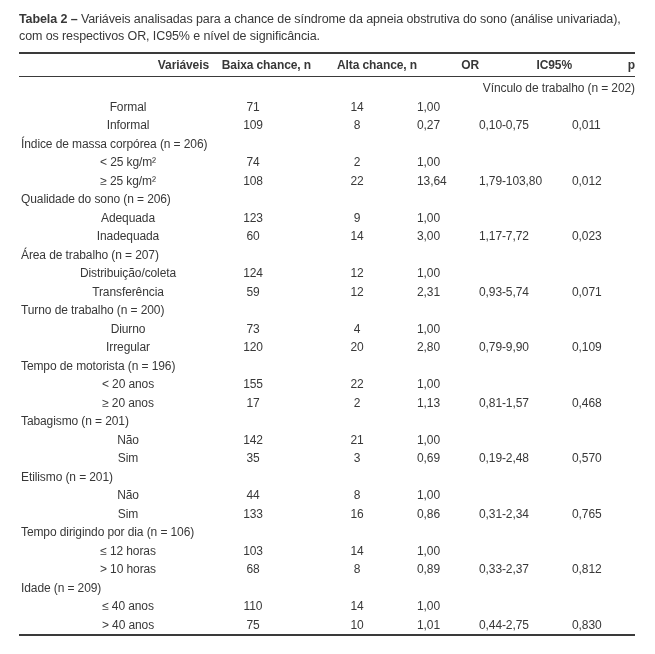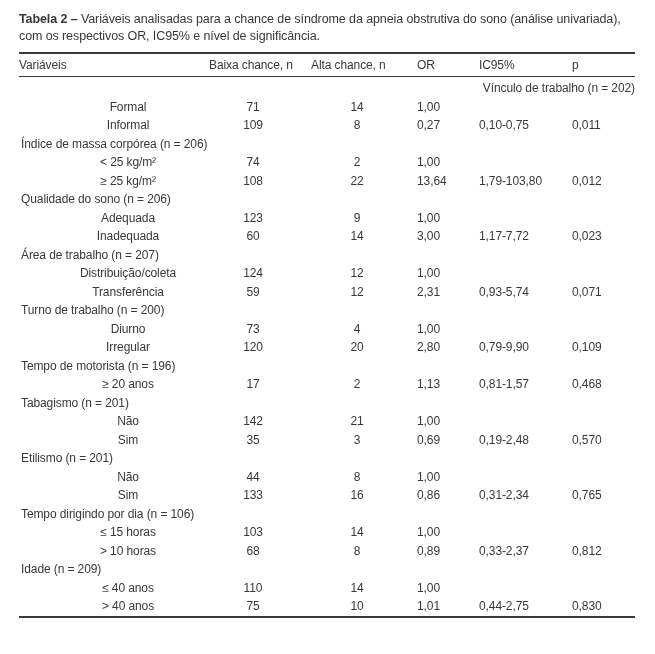--- a/index.html
+++ b/index.html
@@ -37,22 +37,22 @@
     color: #383838;
     letter-spacing: -0.1px;
   }
   col.c1 { width: 190px; }
   col.c2 { width: 102px; }
   col.c3 { width: 106px; }
   col.c4 { width: 62px; }
   col.c5 { width: 93px; }
   col.c6 { width: 63px; }
   thead th {
-    font-weight: normal;
-    text-align: left;
+    font-weight: bold;
+    text-align: right;
     vertical-align: middle;
     padding: 4px 0 4px 0;
     border-bottom: 1.5px solid #3a3a3a;
     font-size: 12px;
   }
   tbody td {
     padding: 2px 0 2.5px 0;
     line-height: 14px;
     vertical-align: middle;
     white-space: nowrap;
@@ -197,20 +197,28 @@
           <td class="num-shift">120</td>
           <td class="num-shift">20</td>
           <td class="num">2,80</td>
           <td class="num">0,79-9,90</td>
           <td class="num">0,109</td>
         </tr>
         <tr>
           <td colspan="6" class="group-label">Tempo de motorista (n = 196)</td>
         </tr>
         <tr>
+          <td class="item-label">&lt; 20 anos</td>
+          <td class="num-shift">155</td>
+          <td class="num-shift">22</td>
+          <td class="num">1,00</td>
+          <td class="num"></td>
+          <td class="num"></td>
+        </tr>
+        <tr>
           <td class="item-label">≥ 20 anos</td>
           <td class="num-shift">17</td>
           <td class="num-shift">2</td>
           <td class="num">1,13</td>
           <td class="num">0,81-1,57</td>
           <td class="num">0,468</td>
         </tr>
         <tr>
           <td colspan="6" class="group-label">Tabagismo (n = 201)</td>
         </tr>
@@ -246,21 +254,21 @@
           <td class="num-shift">133</td>
           <td class="num-shift">16</td>
           <td class="num">0,86</td>
           <td class="num">0,31-2,34</td>
           <td class="num">0,765</td>
         </tr>
         <tr>
           <td colspan="6" class="group-label">Tempo dirigindo por dia (n = 106)</td>
         </tr>
         <tr>
-          <td class="item-label">≤ 15 horas</td>
+          <td class="item-label">≤ 12 horas</td>
           <td class="num-shift">103</td>
           <td class="num-shift">14</td>
           <td class="num">1,00</td>
           <td class="num"></td>
           <td class="num"></td>
         </tr>
         <tr>
           <td class="item-label">&gt; 10 horas</td>
           <td class="num-shift">68</td>
           <td class="num-shift">8</td>

